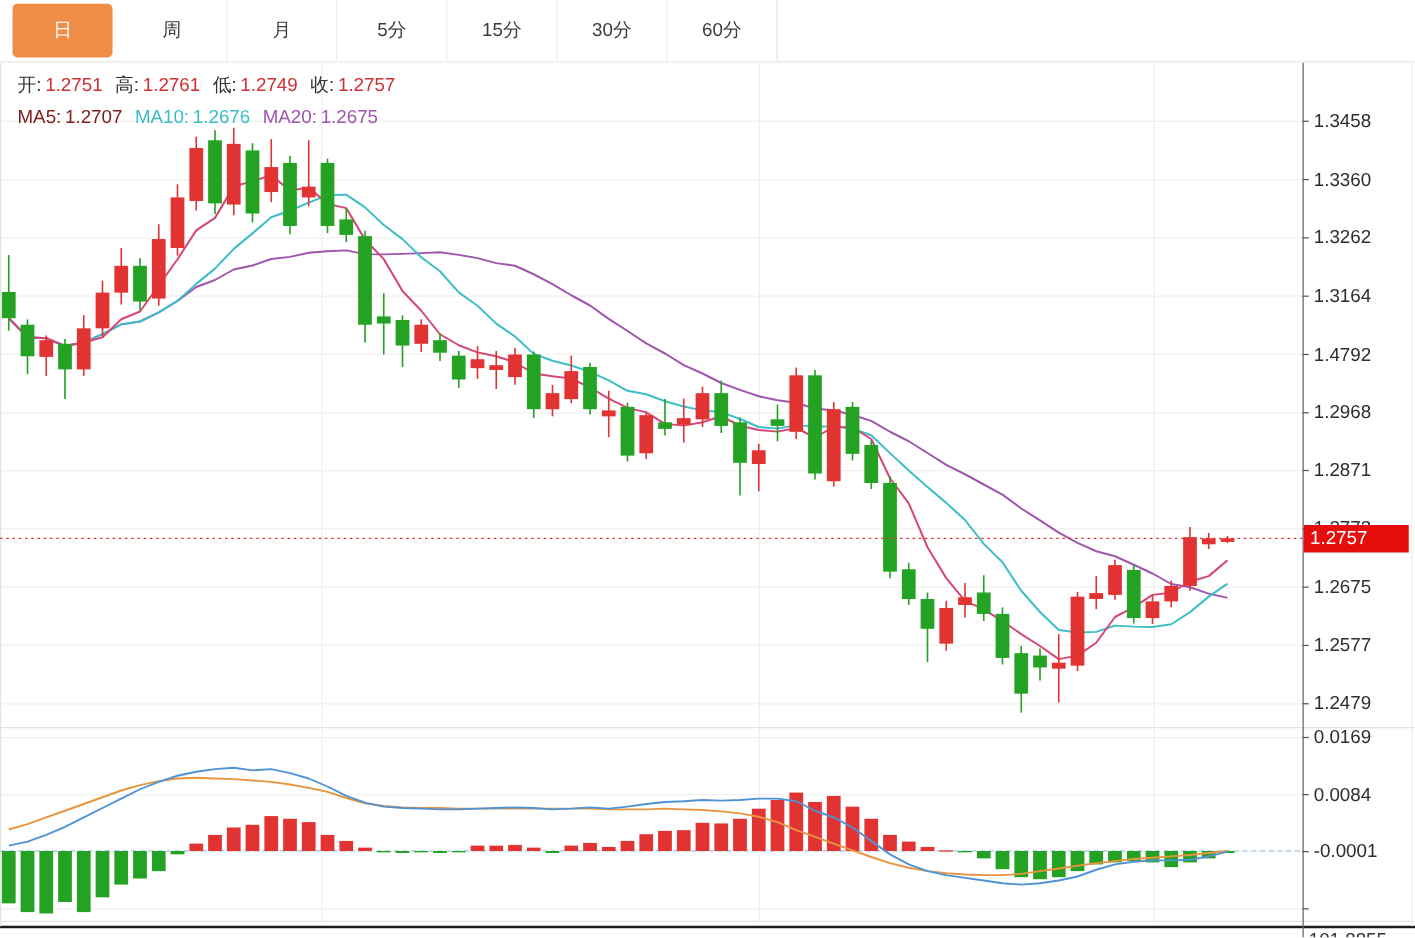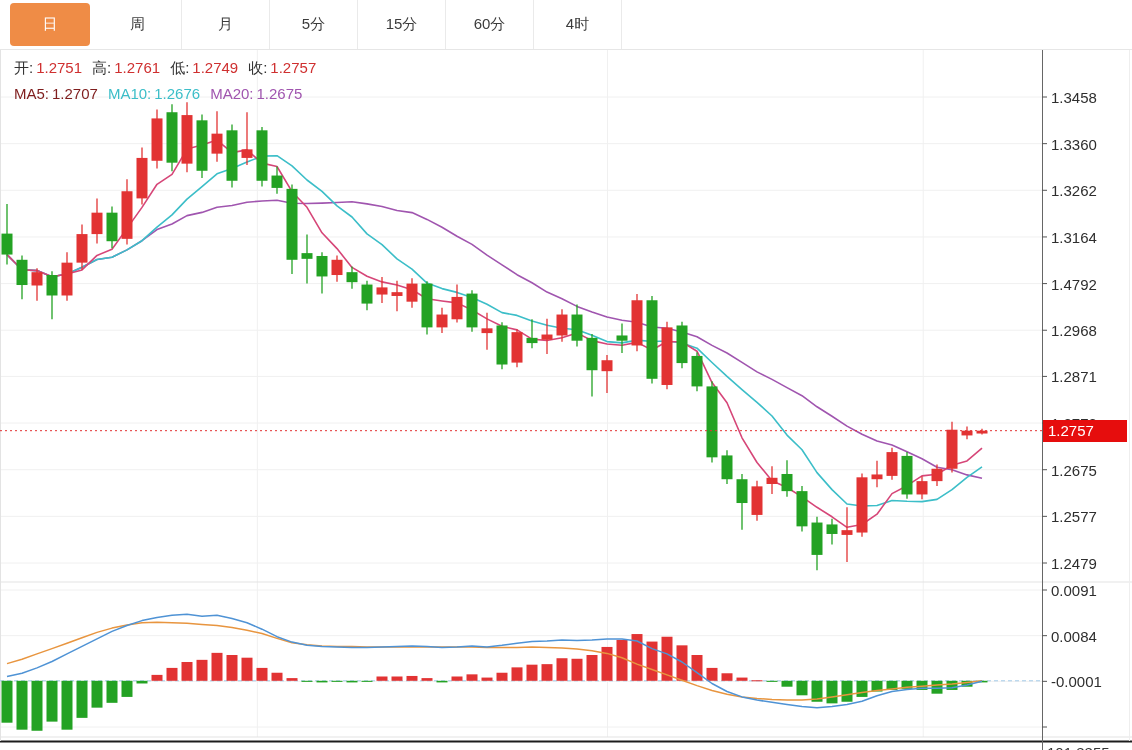--- a/index.html
+++ b/index.html
@@ -283,22 +283,22 @@
       <line x1="1042" y1="681.3333333333334" x2="1047" y2="681.3333333333334" stroke="#555" stroke-width="1"></line>
       <line x1="1042" y1="727" x2="1047" y2="727" stroke="#555" stroke-width="1"></line>
     </svg>
 
   <div class="tabbar">
     <div class="tab selected">日</div>
     <div class="tab">周</div>
     <div class="tab">月</div>
     <div class="tab">5分</div>
     <div class="tab">15分</div>
+    <div class="tab">30分</div>
     <div class="tab">60分</div>
-    <div class="tab">4时</div>
     <div class="tab-filler"></div>
   </div>
 
   <div class="legend-row" id="legend-ohlc">
     <span><span class="lbl">开:</span><span class="val">1.2751</span></span>
     <span><span class="lbl">高:</span><span class="val">1.2761</span></span>
     <span><span class="lbl">低:</span><span class="val">1.2749</span></span>
     <span><span class="lbl">收:</span><span class="val">1.2757</span></span>
   </div>
 
@@ -316,21 +316,21 @@
       <div class="ylabel" style="top: 236.943px;">1.3164</div>
       <div class="ylabel" style="top: 283.59px;">1.4792</div>
       <div class="ylabel" style="top: 330.238px;">1.2968</div>
       <div class="ylabel" style="top: 376.41px;">1.2871</div>
       <div class="ylabel" style="top: 423.057px;">1.2773</div>
       <div class="ylabel" style="top: 469.705px;">1.2675</div>
       <div class="ylabel" style="top: 516.352px; text-align: center;">1.2577</div>
       <div class="ylabel" style="top: 563px;">1.2479</div>
     </div>
   <div id="macd-axis">
-      <div class="ylabel" style="top: 590px;">0.0091</div>
+      <div class="ylabel" style="top: 590px;">0.0169</div>
       <div class="ylabel" style="top: 635.667px;">0.0084</div>
       <div class="ylabel" style="top: 681.333px;">-0.0001</div>
       <div class="ylabel" style="top: 727px; margin-top: 33px;">-0.0086</div>
     </div>
 
   <div class="price-badge" style="top: 419.673px; background: rgb(230, 13, 13);">1.2757</div>
 
   <div class="partial-label">101.8855</div>
 
 </div>

